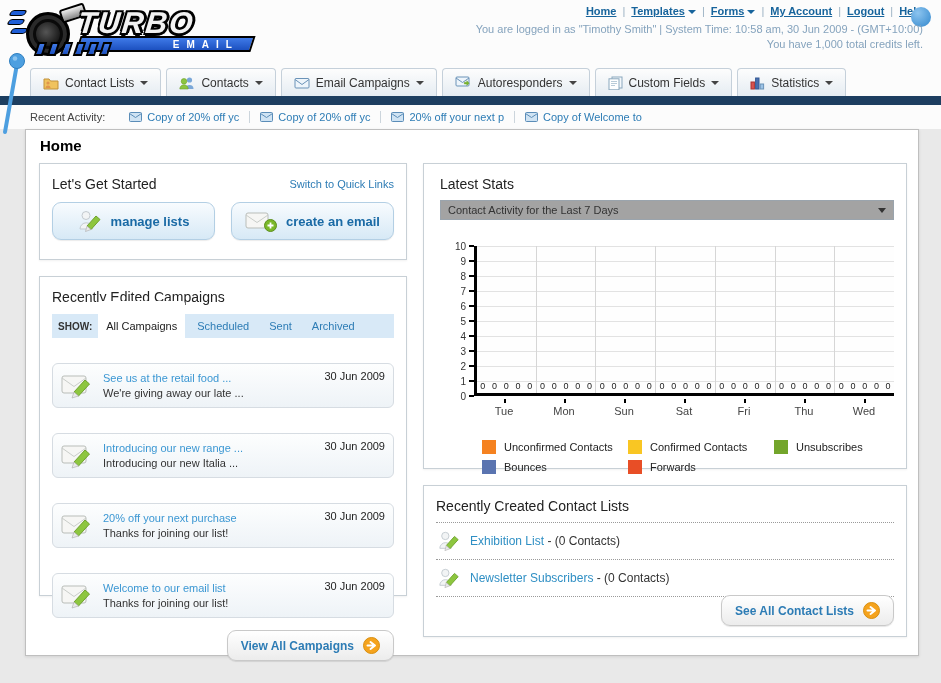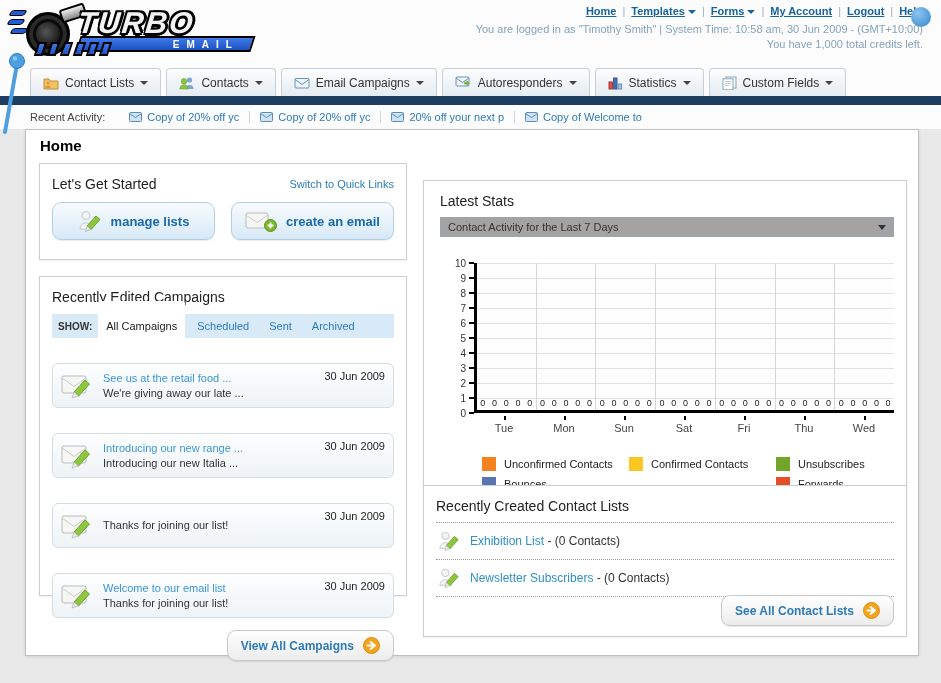--- a/index.html
+++ b/index.html
@@ -83,40 +83,40 @@
   .camp-text { flex:1; line-height:15px; }
   .camp-title { font-size:11px; color:#3b97d3; text-decoration:none; display:block; }
   .camp-sub { font-size:11px; color:#333; }
   .camp-date { font-size:11px; color:#222; align-self:flex-start; margin-top:6px; }
   .view-all-row { display:flex; justify-content:flex-end; margin-top:12px; }
   .pill-btn { display:flex; align-items:center; gap:9px; padding:6px 13px; border:1px solid #c9c9c9; border-radius:9px;
     background:linear-gradient(#ffffff,#ececec); font-size:12px; font-weight:bold; color:#2d7cb5; cursor:pointer;
     box-shadow:0 1px 1px rgba(0,0,0,0.10); }
 
   
-  .panel-stats { left:397px; top:50px; width:484px; height:306px;padding-left:16px; }
+  .panel-stats { left:397px; top:33px; width:484px; height:306px;padding-left:16px; }
   .stats-dropdown { margin-top:8px; height:20px; border:1px solid #9aa4ad; background:#a3a3a3; display:flex;
     align-items:center; justify-content:space-between; padding:0 7px; font-size:11px; color:#333; cursor:pointer; }
   .dd-caret { width:0; height:0; border-left:4px solid transparent; border-right:4px solid transparent; border-top:5px solid #333; }
 
   .chart-wrap { position:relative; margin-top:26px; margin-left:8px; }
   .chart-y { position:absolute; left:0; top:0; width:26px; height:150px; }
   .ylab { position:absolute; right:8px; font-size:10px; color:#333; line-height:11px; }
   .ytick { position:absolute; right:0; width:5px; height:2px; background:#000; }
   .chart-plot { position:absolute; left:26px; top:0; width:420px; height:150px; background:#fefefe;
     border-left:3px solid #000; border-bottom:3px solid #000; display:flex; }
   .gridline { position:absolute; left:0; width:100%; height:1px; background:#e2e2e2; }
   .cgroup { position:relative; flex:1; border-right:1px solid #d6d6d6; display:flex; align-items:flex-end; }
   .cgroup:last-child { border-right:none; }
   .zeros { width:100%; display:flex; justify-content:space-around; font-size:9px; color:#222; padding-bottom:2px; }
   .chart-x { position:absolute; left:26px; top:153px; width:420px; display:flex; }
   .xcell { flex:1; text-align:center; position:relative; padding-top:6px; font-size:11px; color:#444; }
   .xtick { position:absolute; top:0; left:50%; width:2px; height:4px; background:#000; }
   .chart-spacer { height:186px; }
-  .legend { margin-left:42px; margin-top:8px; width:440px; display:flex; flex-wrap:wrap;justify-content:space-between; }
+  .legend { margin-left:42px; margin-top:8px; width:440px; display:flex; flex-wrap:wrap; }
   .legend-item { width:146px; display:flex; align-items:center; gap:8px; margin-bottom:6px; }
   .swatch { width:14px; height:14px; display:inline-block; }
   .legend-item span.lname { font-size:11px; color:#222; }
 
   .panel-contact-lists { left:397px; top:355px; width:484px; height:152px; }
   .cl-title { padding-bottom:8px; border-bottom:1px dotted #9a9a9a; }
   .cl-item { display:flex; align-items:center; gap:10px; padding:6px 2px; border-bottom:1px dotted #9a9a9a; }
   .cl-text { font-size:12px; color:#333; }
   .cl-text a { color:#2f8fc4; text-decoration:none; cursor:pointer; }
   .see-all-btn { position:absolute; right:12px; bottom:10px; }
@@ -203,37 +203,37 @@
             <path d="M1 2 L7.5 6.5 L14 2" fill="none" stroke="#6b93b8"></path>
             <path d="M9 9 h4 v-2.5 l4 4 -4 4 v-2.5 h-4 z" fill="#7ab829" stroke="#5d8f1e" stroke-width="0.6" transform="scale(0.62) translate(6,1)"></path>
           </svg>
       </span>
       <span>Autoresponders</span>
         <span class="caret"></span>
     </div>
     <div class="nav-tab">
       <span class="icon">
         <svg width="15" height="14" viewBox="0 0 15 14">
+            <rect x="4" y="1" width="10" height="11" fill="#f4f8fb" stroke="#8aa7bd"></rect>
+            <rect x="1" y="2.8" width="10" height="11" fill="#ffffff" stroke="#8aa7bd"></rect>
+            <path d="M3 5.5 h6 M3 7.5 h6 M3 9.5 h4" stroke="#b9cbd8"></path>
+          </svg>
+      </span>
+      <span>Custom Fields</span>
+        <span class="caret"></span>
+    </div>
+    <div class="nav-tab">
+      <span class="icon">
+        <svg width="15" height="14" viewBox="0 0 15 14">
             <rect x="1" y="6" width="3.4" height="7" fill="#d9534f" stroke="#a33"></rect>
             <rect x="5.6" y="2" width="3.4" height="11" fill="#4a6fae" stroke="#345a96"></rect>
             <rect x="10.2" y="8" width="3.4" height="5" fill="#9cc3e6" stroke="#6b93b8"></rect>
           </svg>
       </span>
       <span>Statistics</span>
-        <span class="caret"></span>
-    </div>
-    <div class="nav-tab">
-      <span class="icon">
-        <svg width="15" height="14" viewBox="0 0 15 14">
-            <rect x="4" y="1" width="10" height="11" fill="#f4f8fb" stroke="#8aa7bd"></rect>
-            <rect x="1" y="2.8" width="10" height="11" fill="#ffffff" stroke="#8aa7bd"></rect>
-            <path d="M3 5.5 h6 M3 7.5 h6 M3 9.5 h4" stroke="#b9cbd8"></path>
-          </svg>
-      </span>
-      <span>Custom Fields</span>
         <span class="caret"></span>
     </div>
   </div>
 
   <div class="navy-bar"></div>
 
   <div class="recent-activity">
     <span class="ra-label">Recent Activity:</span>
     <span class="ra-item">
       <span class="icon">
@@ -359,20 +359,21 @@
     <div class="camp-row">
       <span class="icon">
         <svg width="34" height="27" viewBox="0 0 34 27">
             <rect x="1" y="4" width="24" height="17" rx="2" fill="#f6f6f4" stroke="#b9bdb9"></rect>
             <path d="M1 6 L13 14.5 L25 6" fill="none" stroke="#c9cdc9"></path>
             <polygon points="13,20 24,8 28.5,12 17.5,24" fill="#8dc63f" stroke="#6fa32c"></polygon>
             <polygon points="13,20 17.5,24 11,26" fill="#e9e9e9" stroke="#aaa" stroke-width="0.6"></polygon>
           </svg>
       </span>
       <span class="camp-text">
+        <a class="camp-title">20% off your next purchase</a>
         <span class="camp-sub">Thanks for joining our list!</span>
       </span>
       <span class="camp-date">30 Jun 2009</span>
     </div>
 
     <div class="camp-row">
       <span class="icon">
         <svg width="34" height="27" viewBox="0 0 34 27">
             <rect x="1" y="4" width="24" height="17" rx="2" fill="#f6f6f4" stroke="#b9bdb9"></rect>
             <path d="M1 6 L13 14.5 L25 6" fill="none" stroke="#c9cdc9"></path>

